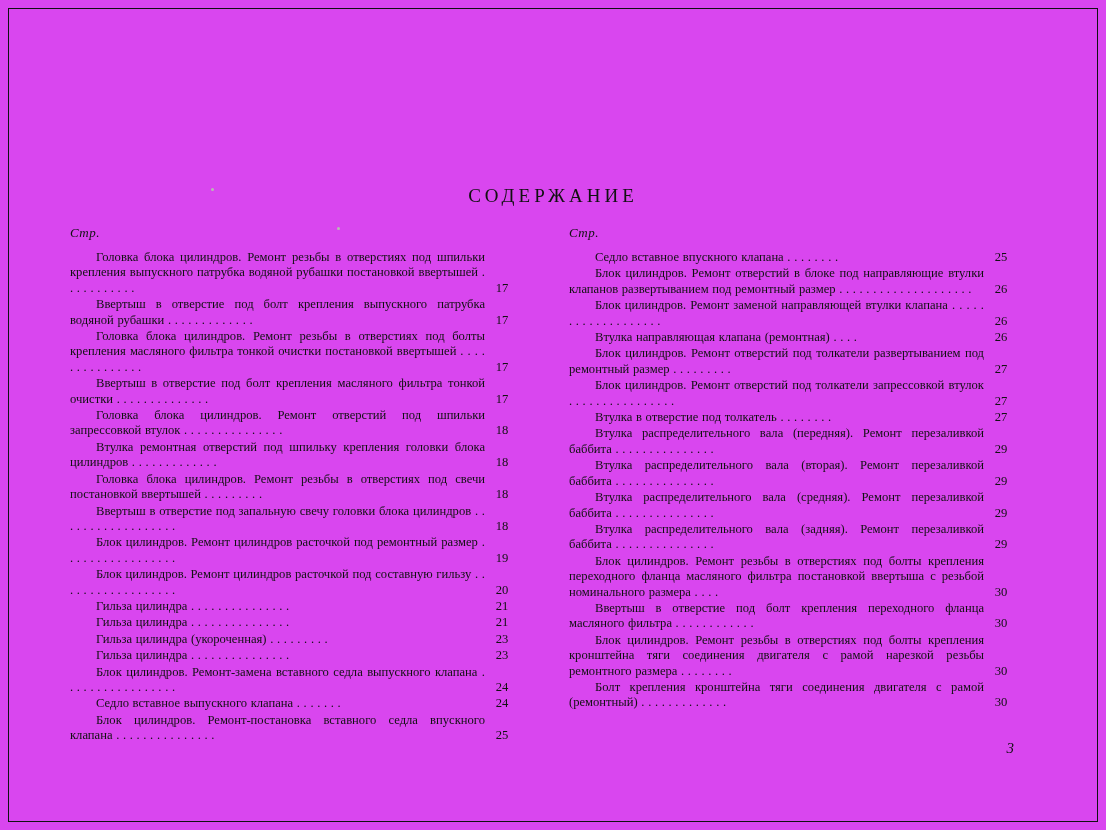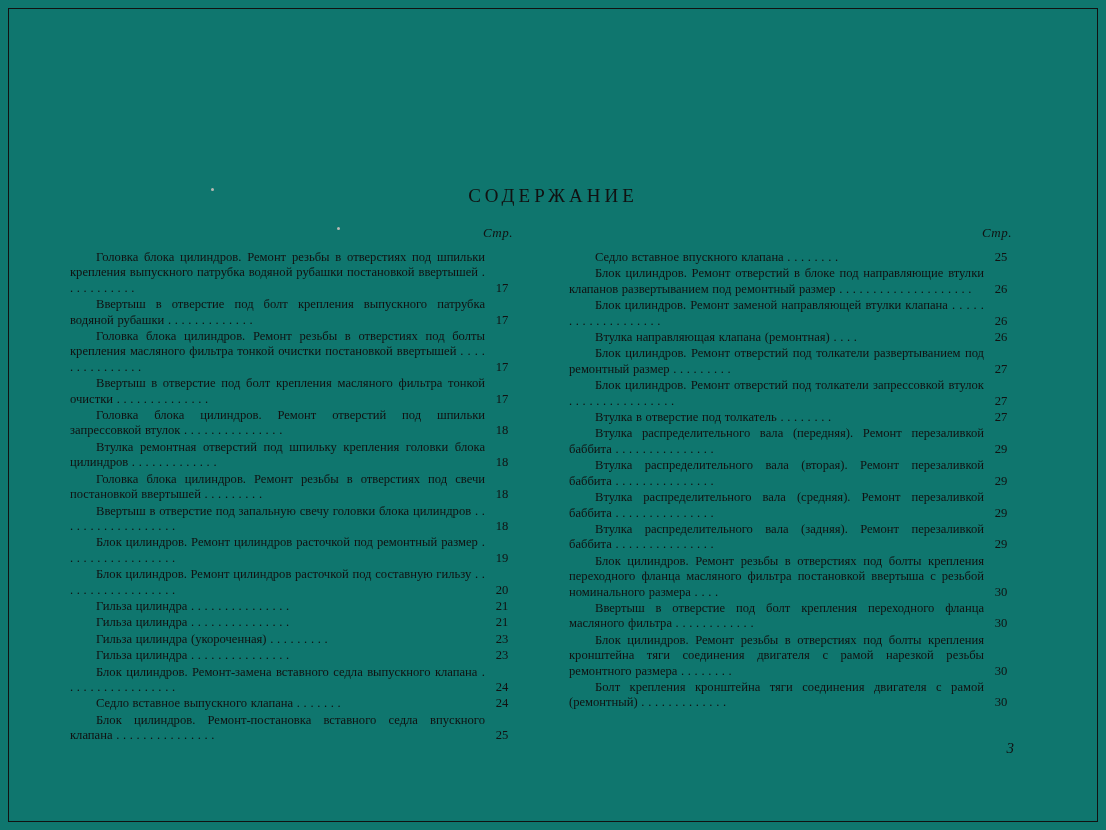--- a/index.html
+++ b/index.html
@@ -4,21 +4,21 @@
 <style>
   html, body {
     margin: 0;
     padding: 0;
     background: #ffffff;
   }
   .page {
     position: relative;
     width: 1106px;
     height: 830px;
-    background: #0f766e;
+    background: #d946ef;
     box-sizing: border-box;
     font-family: "Liberation Serif", serif;
     color: #111;
     overflow: hidden;
   }
   .border-frame {
     position: absolute;
     left: 8px;
     top: 8px;
     right: 8px;
@@ -45,21 +45,20 @@
     display: flex;
     flex-direction: row;
     margin-top: 18px;
     gap: 54px;
   }
   .col {
     width: 445px;
     position: relative;
   }
   .str-label {
-    text-align: right;
     font-style: italic;
     font-size: 13px;
     margin-bottom: 9px;
     padding-right: 2px;
     letter-spacing: 0.5px;
   }
   .entry {
     display: flex;
     align-items: flex-end;
     margin-bottom: 1px;

